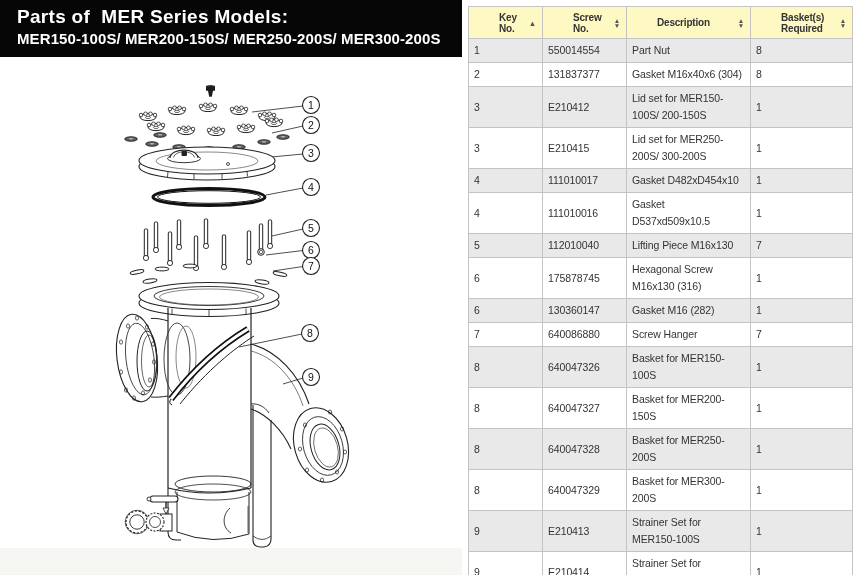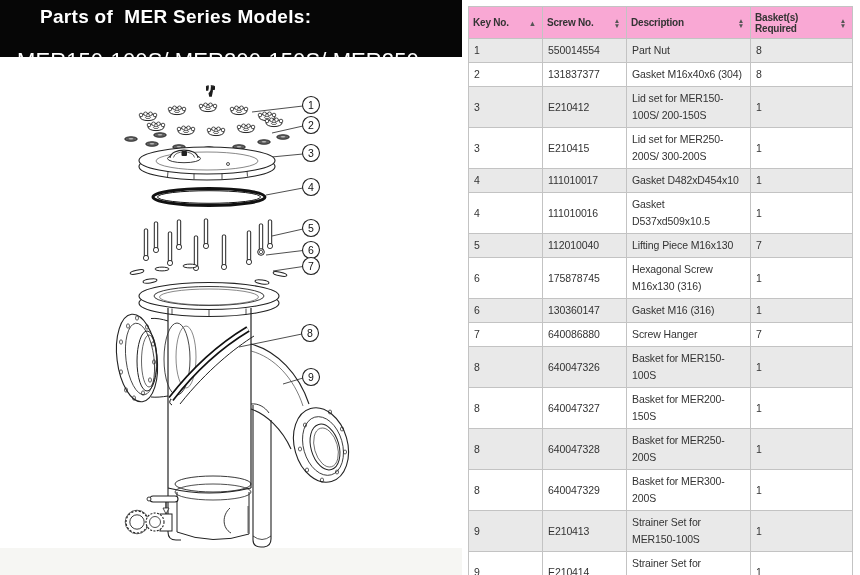--- a/index.html
+++ b/index.html
@@ -3,31 +3,31 @@
 <meta charset="utf-8">
 <style>
   html,body{margin:0;padding:0;background:#fff;width:860px;height:575px;overflow:hidden;
     font-family:"Liberation Sans",sans-serif;}
   .page{position:relative;width:860px;height:575px;display:flex;}
   
   .left-panel{position:relative;width:462px;height:575px;background:#fff;flex:none;}
   .floor-strip{position:absolute;left:0;bottom:0;width:462px;height:27px;background:#f6f6f3;}
   .banner{position:absolute;top:0;left:0;width:462px;height:57px;background:#060606;color:#fff;
     box-sizing:border-box;padding:6px 0 0 17px;z-index:3;}
-  .banner-line1{font-size:19px;font-weight:bold;letter-spacing:.3px;white-space:pre-wrap;margin-left:23px;}
-  .banner-line2{font-size:22px;font-weight:normal;letter-spacing:.1px;margin-top:20px;}
+  .banner-line1{font-size:19px;font-weight:bold;letter-spacing:.3px;white-space:pre-wrap;}
+  .banner-line2{font-size:15px;font-weight:bold;letter-spacing:.1px;margin-top:2px;}
   svg.diagram{position:absolute;top:0;left:0;z-index:2;}
   
   .right-panel{flex:none;width:398px;padding-top:6px;}
   table.parts{border-collapse:collapse;margin-left:6px;width:384px;table-layout:fixed;
     color:#333;}
   col.c-key{width:74px}col.c-part{width:84px}col.c-desc{width:124px}col.c-pieces{width:102px}
   th,td{border:1px solid #c3c3c3;box-sizing:border-box;}
-  thead th{background:#f9a8d4;font-weight:bold;font-size:10px;letter-spacing:-0.2px;height:32px;
-    text-align:left;padding:0 16px 0 4px;position:relative;color:#333;}
+  thead th{background:#fef9c3;font-weight:bold;font-size:10px;letter-spacing:-0.2px;height:32px;
+    text-align:left;padding:0 16px 0 30px;position:relative;color:#333;}
   .sort{position:absolute;right:6px;top:50%;transform:translateY(-50%);color:#555;}
   .sort i{display:block;font-style:normal;font-size:6.5px;line-height:5.5px;text-align:center;}
   .sort.one i{font-size:7.5px;line-height:7px;}
   td{padding:3px 5px;font-size:10.5px;letter-spacing:-0.1px;line-height:17px;vertical-align:middle;
     overflow:hidden;}
   tbody tr:nth-child(odd){background:#e9e9e9;}
   tbody tr:nth-child(even){background:#fff;}
 </style>
 </head>
 <body>
@@ -396,21 +396,21 @@
           </tr>
           <tr>
             <td>6</td>
             <td>175878745</td>
             <td>Hexagonal Screw M16x130 (316)</td>
             <td>1</td>
           </tr>
           <tr>
             <td>6</td>
             <td>130360147</td>
-            <td>Gasket M16 (316)</td>
+            <td>Gasket M16 (282)</td>
             <td>1</td>
           </tr>
           <tr>
             <td>7</td>
             <td>640086880</td>
             <td>Screw Hanger</td>
             <td>7</td>
           </tr>
           <tr>
             <td>8</td>

